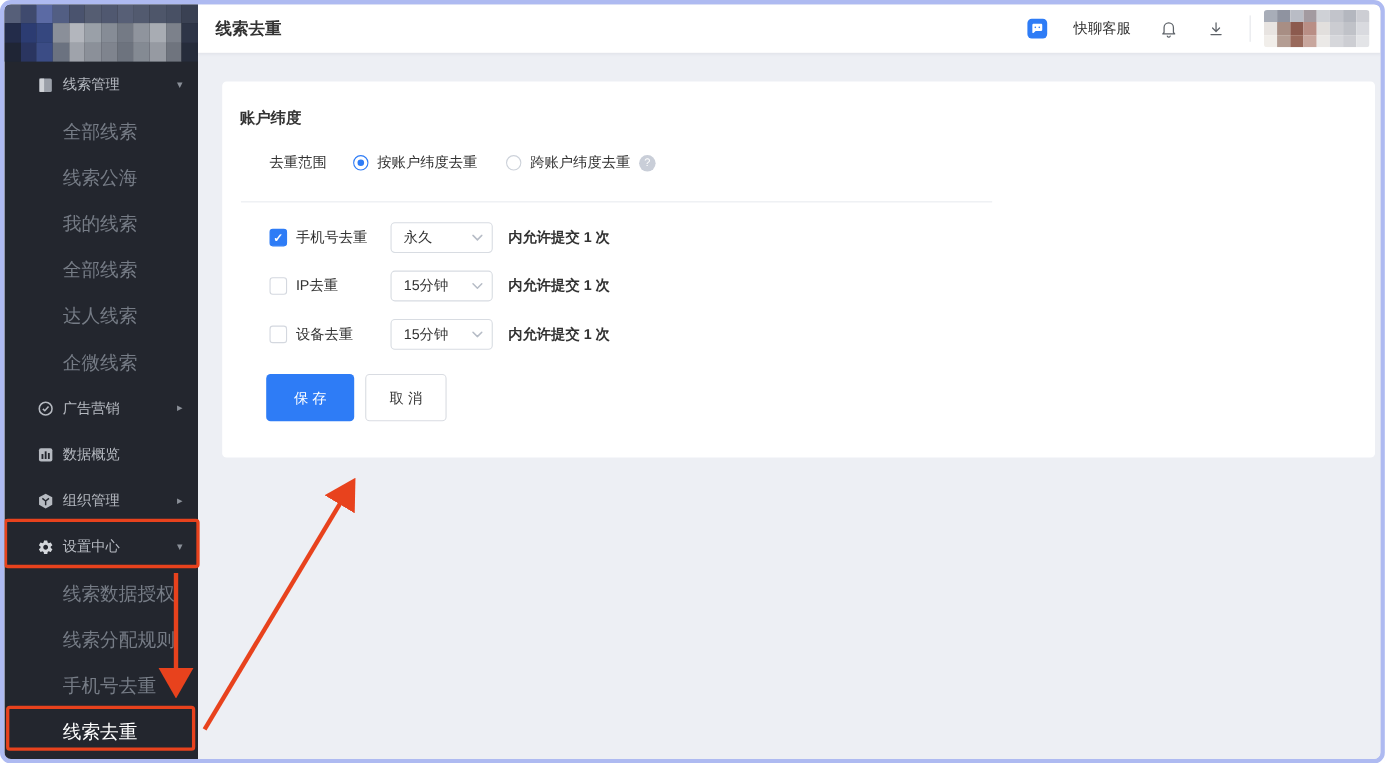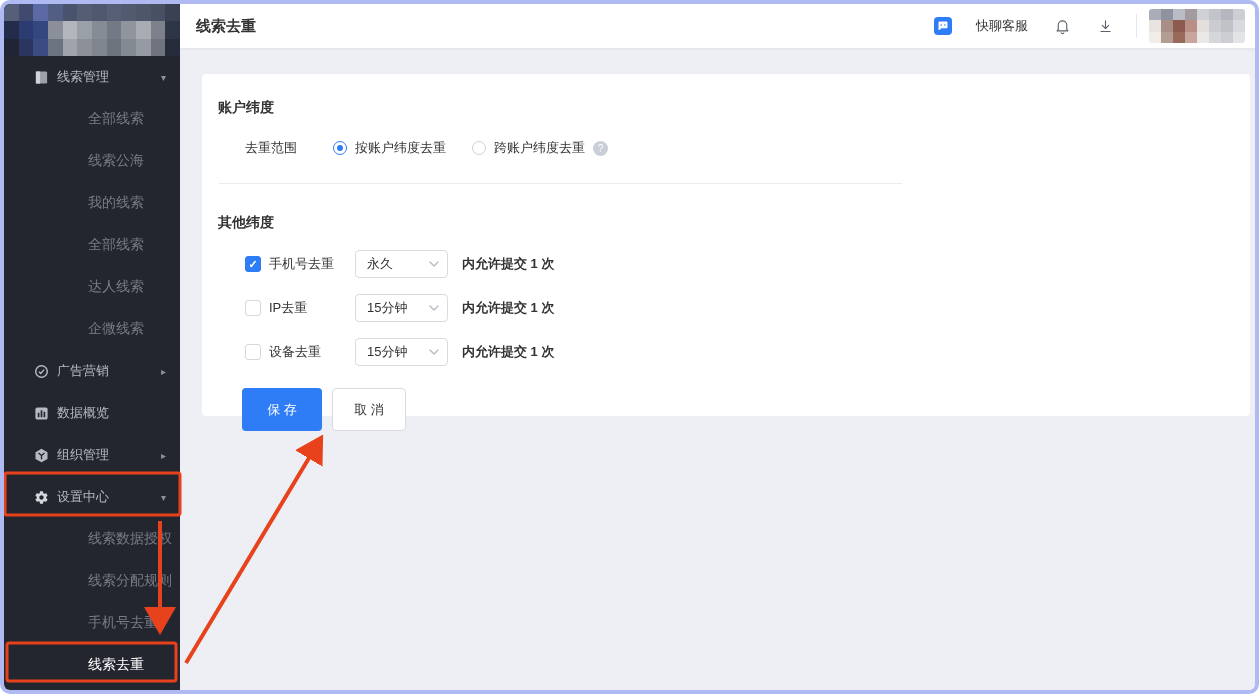--- a/index.html
+++ b/index.html
@@ -7,21 +7,21 @@
   .frame { position:relative; width:1259px; height:694px; border:4px solid #aebaf1;
            border-radius:10px; overflow:hidden; display:flex; background:#edeff4; }
 
   
   .sidebar { width:176px; min-width:176px; background:#23262e; display:flex; flex-direction:column; }
   .logo-mosaic { height:52px; width:100%; }
   .logo-mosaic div { width:100%; height:100%; }
   .menu { flex:1; padding-top:0; }
   .menu-item { position:relative; height:42px; display:flex; align-items:center; cursor:pointer; }
   .menu-item.parent { padding-left:29px; color:#b6bac1; font-size:13px; }
-  .menu-item.child  { padding-left:84px; color:#767c86; font-size:14px; }
+  .menu-item.child  { padding-left:53px; color:#767c86; font-size:17px; }
   .menu-item.active { color:#ffffff; }
   .mi-icon { width:16px; height:16px; margin-right:8px; display:inline-flex; align-items:center; justify-content:center; }
   .caret { position:absolute; right:14px; font-size:10px; color:#8a8f98; }
 
   
   .main { flex:1; display:flex; flex-direction:column; min-width:0; }
   .topbar { height:44px; background:#fff; display:flex; align-items:center; padding:0 10px 0 16px;
             box-shadow:0 1px 3px rgba(60,70,90,.08); position:relative; z-index:2; }
   .page-title { font-size:15px; font-weight:bold; color:#333; }
   .topbar-right { margin-left:auto; display:flex; align-items:center; }
@@ -31,21 +31,21 @@
   .icon-btn { margin-left:26px; cursor:pointer; display:flex; align-items:center; color:#5d6268; }
   .v-div { width:1px; height:24px; background:#e4e6ea; margin-left:22px; }
   .avatar-mosaic { width:96px; height:34px; margin-left:12px; border-radius:3px; overflow:hidden; cursor:pointer; }
 
   
   .content { flex:1; position:relative; background:#edeff4; }
   .panel { margin:26px 0 0 22px; width:1048px; height:342px; background:#fff; border-radius:4px;
            padding:25px 16px 0 16px; }
   .sec-heading { font-size:14px; font-weight:bold; color:#333; }
   .scope-row { display:flex; align-items:center; margin:22px 0 0 27px; font-size:13px; color:#333; }
-  .scope-label { margin-right:36px; }
+  .scope-label { margin-right:24px; }
   .radio { width:14px; height:14px; border-radius:50%; border:1px solid #cdd2da; background:#fff;
            display:inline-flex; align-items:center; justify-content:center; cursor:pointer; }
   .radio.sel { border:1.5px solid #2e7cf6; }
   .radio.sel::after { content:""; width:6px; height:6px; border-radius:50%; background:#2e7cf6; }
   .radio-label { margin:0 0 0 8px; }
   .radio-group-gap { margin-left:26px; }
   .help { width:15px; height:15px; border-radius:50%; background:#c9ced8; color:#fff; font-size:10px;
           display:inline-flex; align-items:center; justify-content:center; margin-left:8px; cursor:pointer; }
   .divider { height:1px; background:#e9ebf0; width:683px; margin:26px 0 0 1px; }
   .other-heading { margin-top:30px; }
@@ -263,21 +263,20 @@
           <span class="scope-label">去重范围</span>
           <span class="radio sel"></span>
           <span class="radio-label">按账户纬度去重</span>
           <span class="radio radio-group-gap"></span>
           <span class="radio-label">跨账户纬度去重</span>
           <span class="help">?</span>
         </div>
 
         <div class="divider"></div>
 
-        <div class="sec-heading other-heading">其他纬度</div>
 
         <div class="dedup-rows">
 
           <div class="dedup-row">
             <span class="cbx checked">
                 <span>✓</span>
               </span>
             <span class="cbx-label">手机号去重</span>
             <span class="select">
               <span class="sel-val">永久</span>

